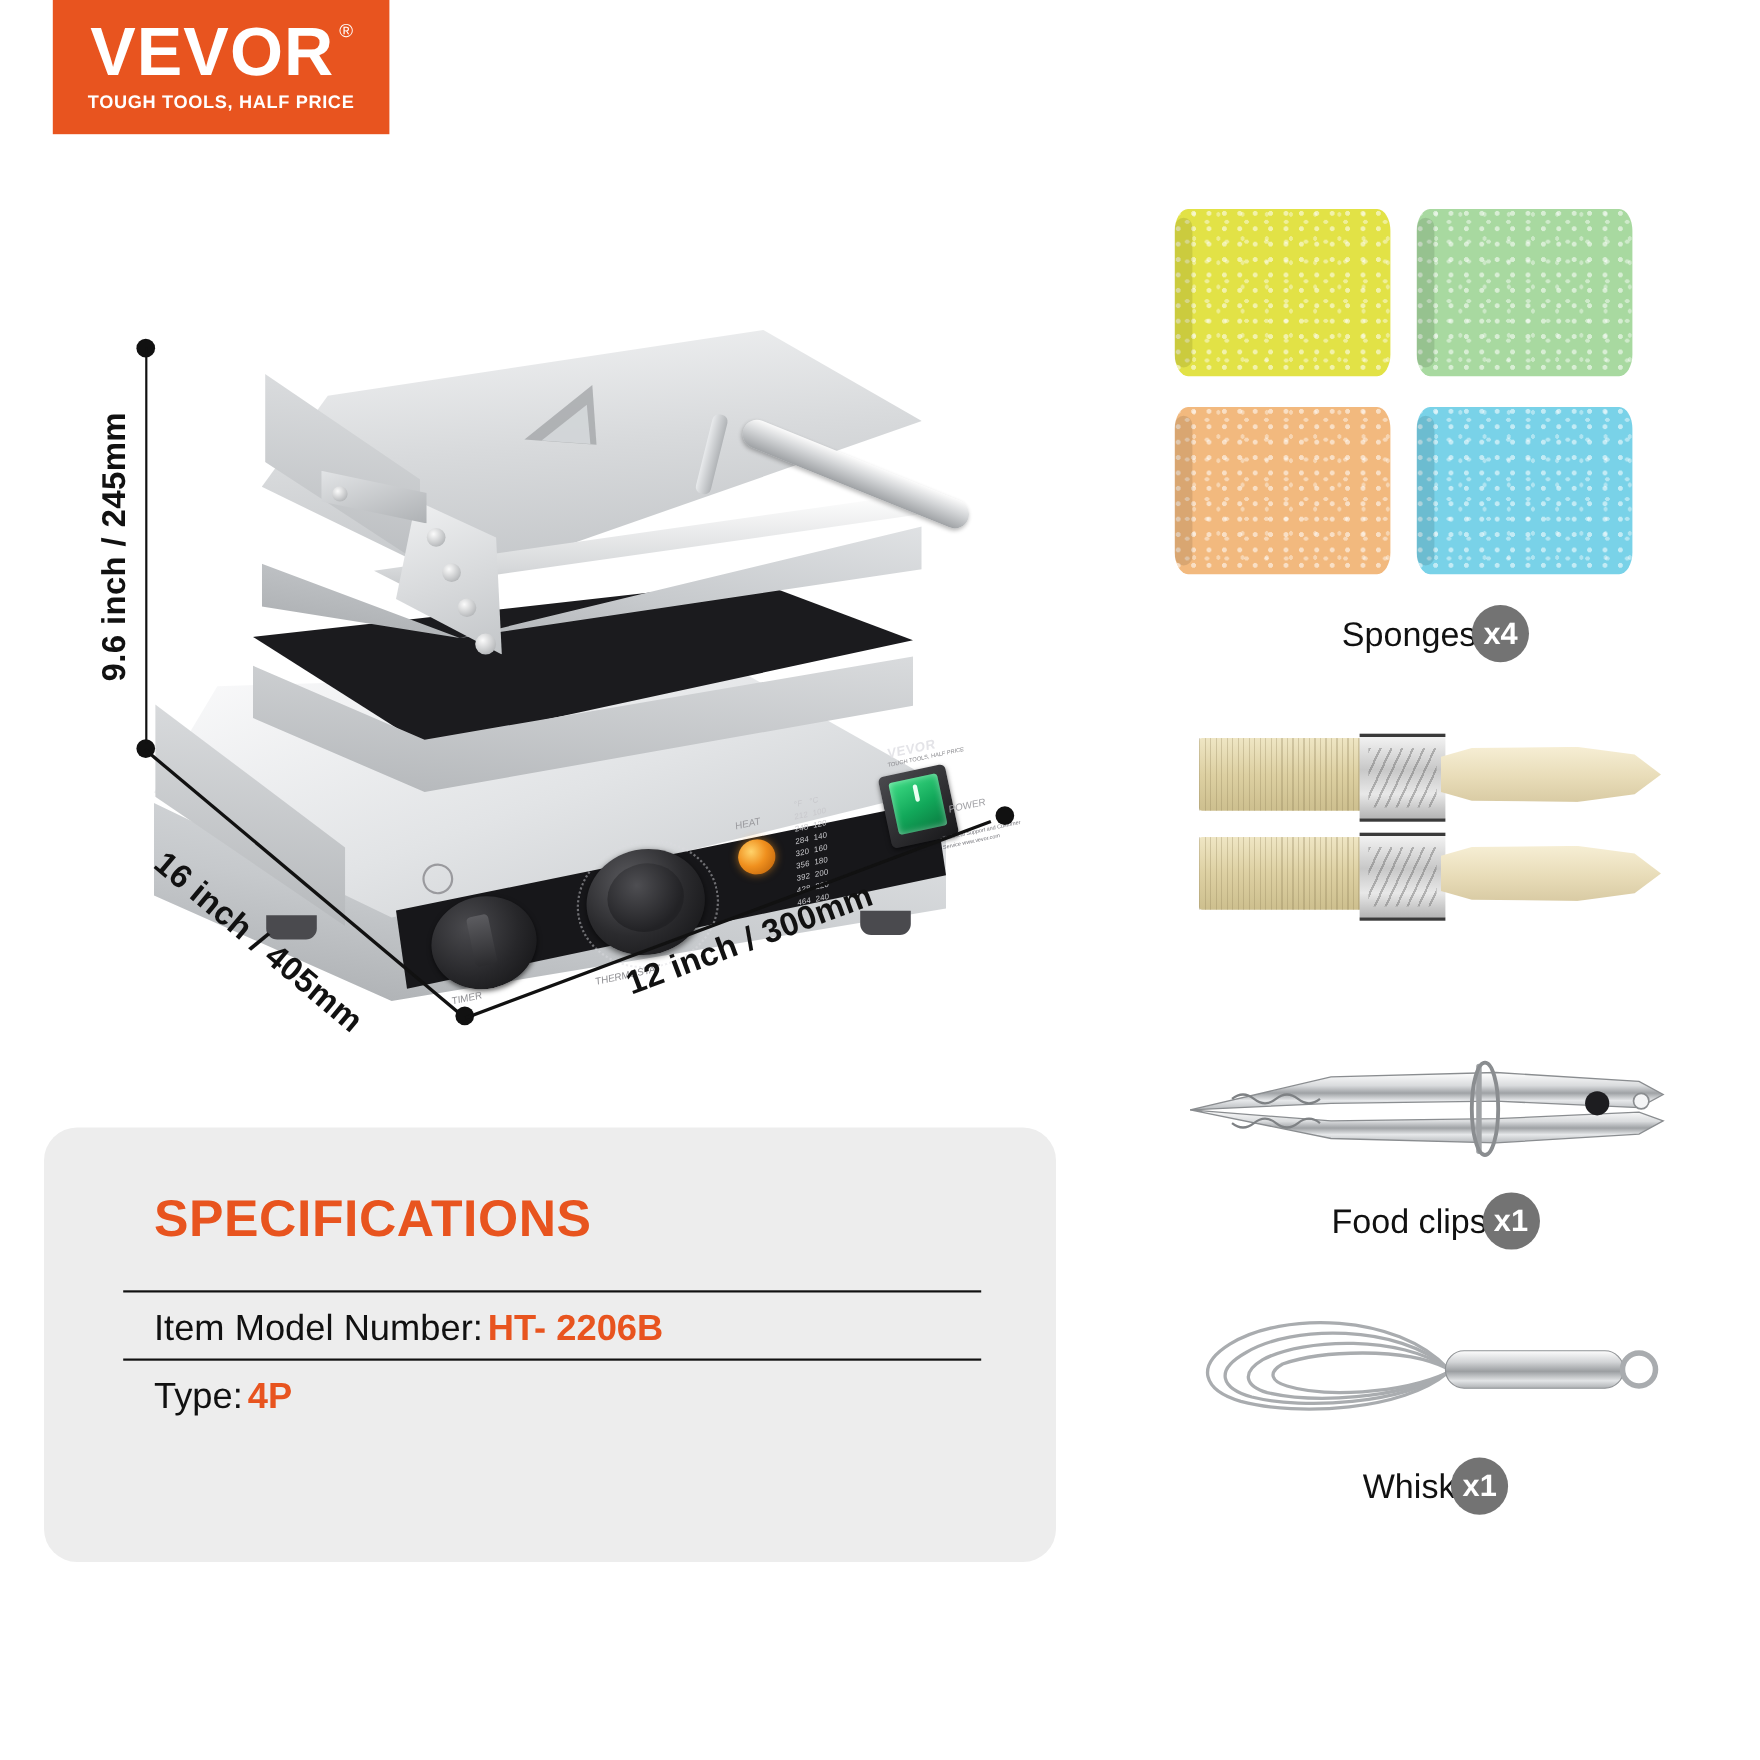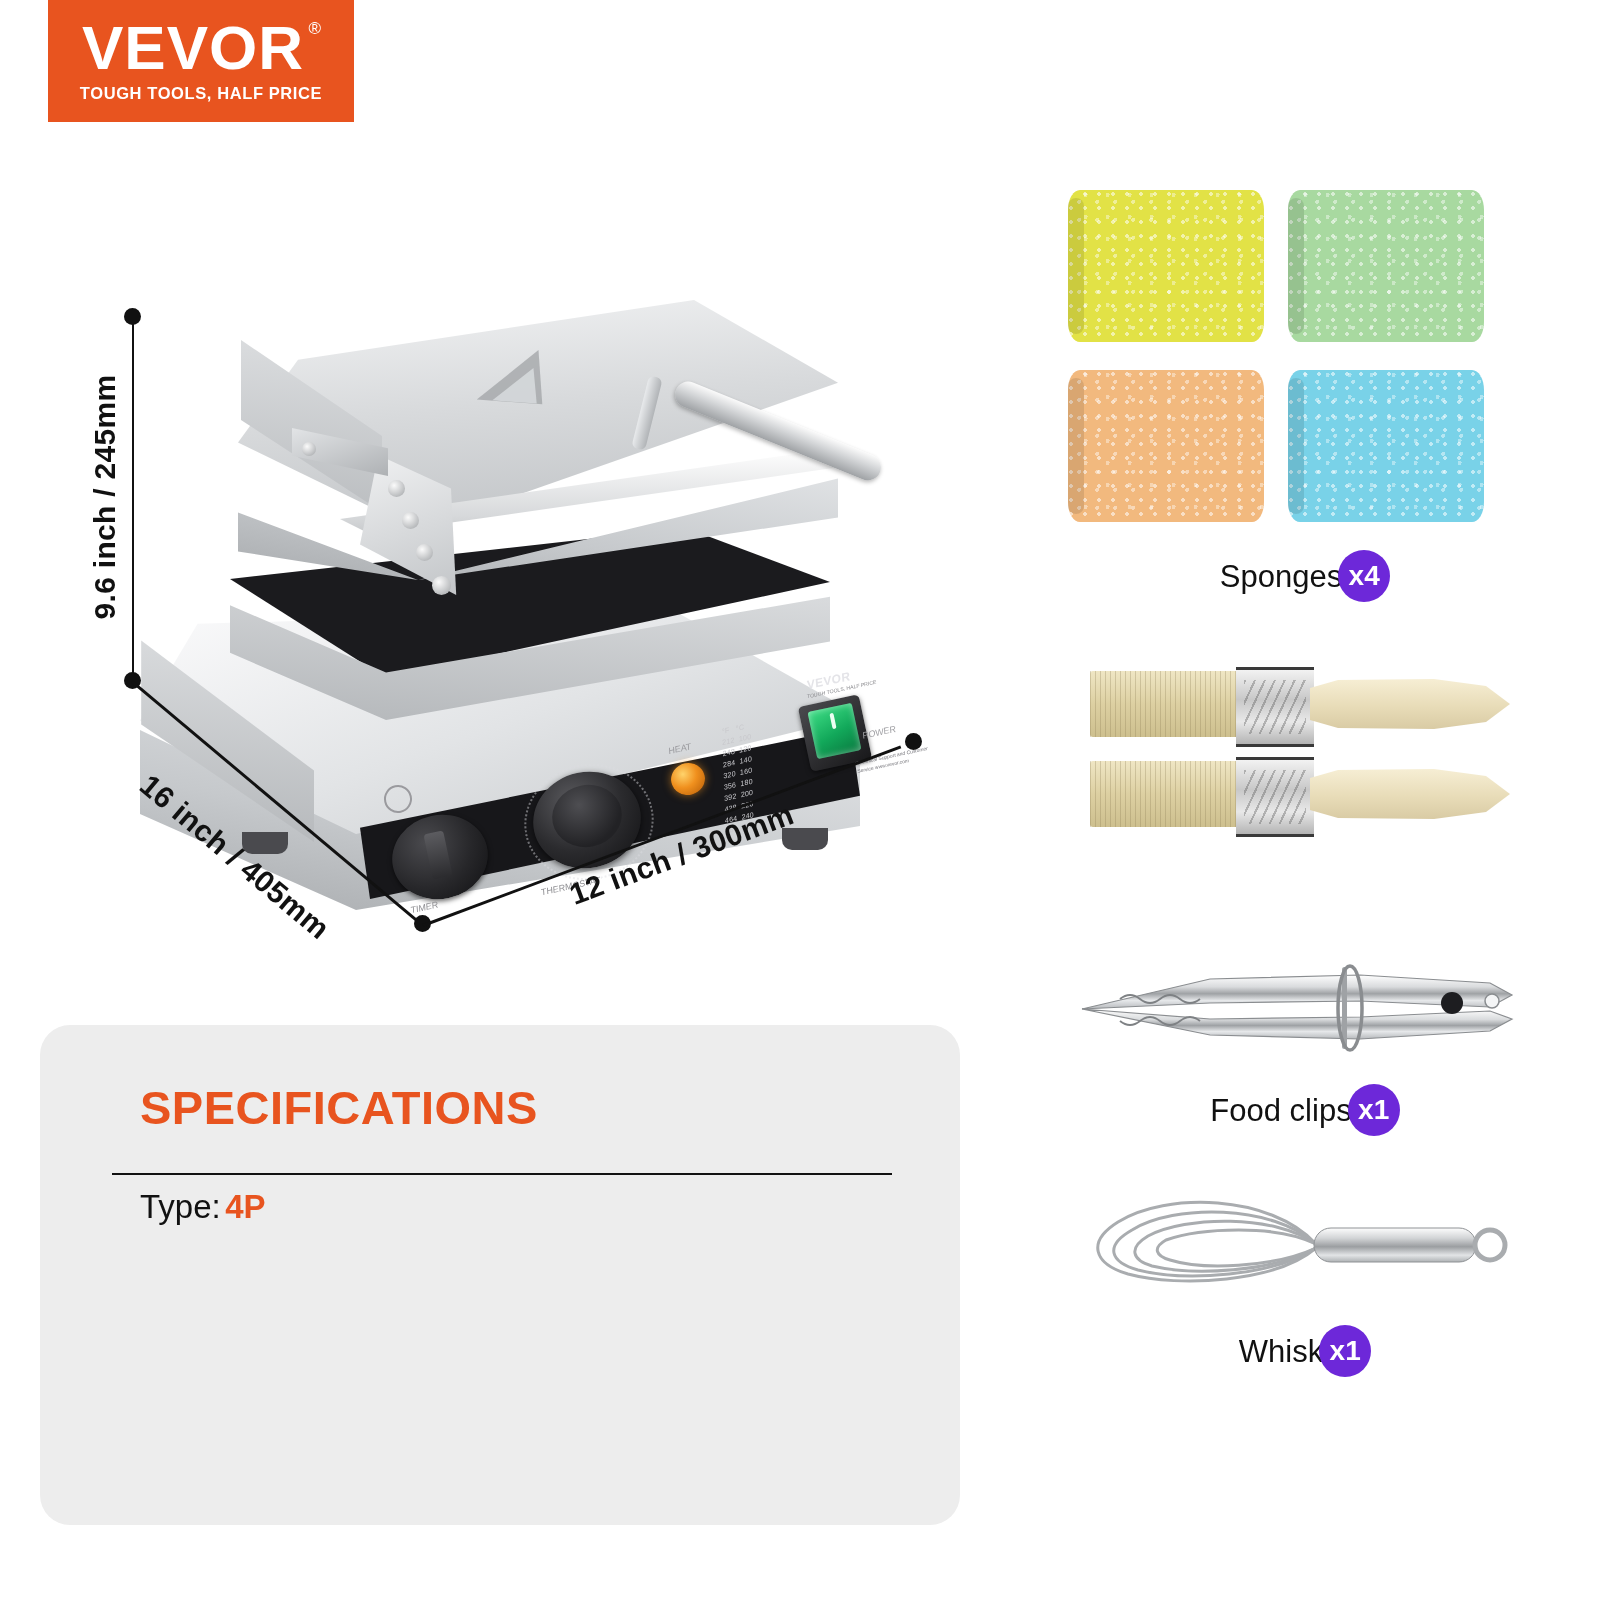--- a/index.html
+++ b/index.html
@@ -44,21 +44,21 @@
 
   .steel-a{background:linear-gradient(175deg,#f2f3f4 0%,#d8dadc 45%,#bdc0c3 100%);}
   .steel-b{background:linear-gradient(190deg,#e6e8ea 0%,#c6c9cc 60%,#a8abae 100%);}
   .steel-c{background:linear-gradient(160deg,#fbfbfc 0%,#e2e4e6 50%,#c2c5c8 100%);}
   .steel-d{background:linear-gradient(185deg,#dcdee0 0%,#b4b7ba 100%);}
 
   .parallelo{position:absolute;}
 
   
   #spec-panel{
-    left:40px;top:1025px;width:920px;height:500px;
+    left:40px;top:1025px;width:920px;height:395px;
     background:#EDEDED;border-radius:30px;
   }
   #spec-title{
     position:absolute;left:100px;top:55px;
     color:#E8541F;font-size:47px;font-weight:bold;letter-spacing:0.5px;
   }
   .spec-rows{position:absolute;left:72px;top:148px;width:780px;}
   .spec-row{border-top:2.5px solid #111;padding:13px 0 9px 28px;}
   .spec-row.first{border-top:2.5px solid #111;}
   .spec-label{font-size:33px;color:#111;font-weight:normal;}
@@ -72,21 +72,21 @@
   #accessories{left:1020px;top:170px;width:570px;height:1380px;}
   .acc-block{position:absolute;width:570px;}
   .acc-caption{
     text-align:center;font-size:31px;color:#111;font-weight:normal;
     display:flex;align-items:center;justify-content:center;gap:0px;
     white-space:nowrap;
   }
   .acc-caption .txt{line-height:1;}
   .badge{
     display:inline-flex;align-items:center;justify-content:center;
-    width:52px;height:52px;border-radius:50%;background:#6d28d9;
+    width:52px;height:52px;border-radius:50%;background:#737373;
     color:#fff;font-size:28px;font-weight:bold;margin-left:-4px;
   }
   .acc-subcaption{
     text-align:center;font-size:31px;color:#111;margin-top:6px;
   }
 
   
   .sponge{
     position:absolute;width:196px;height:152px;border-radius:12px/20px;
   }
@@ -284,20 +284,24 @@
               transform-origin:left center;transform:rotate(-20.5deg);"></div>
   <div class="dot" style="left:845px;top:553px;"></div>
   <div class="dimlabel" style="left:505px;top:700px;transform:rotate(-20.5deg);transform-origin:left top;">12 inch / 300mm</div>
 </div>
 
 <div class="abs" id="spec-panel">
   <div id="spec-title">SPECIFICATIONS</div>
 
   <div class="spec-rows">
 
+    <div class="spec-row first">
+      <span class="spec-label">Item Model Number:</span>
+      <span class="spec-value">HT- 2206B</span>
+    </div>
 
     <div class="spec-row">
       <span class="spec-label">Type:</span>
       <span class="spec-value">4P</span>
     </div>
 
 
   </div>
 </div>
 

